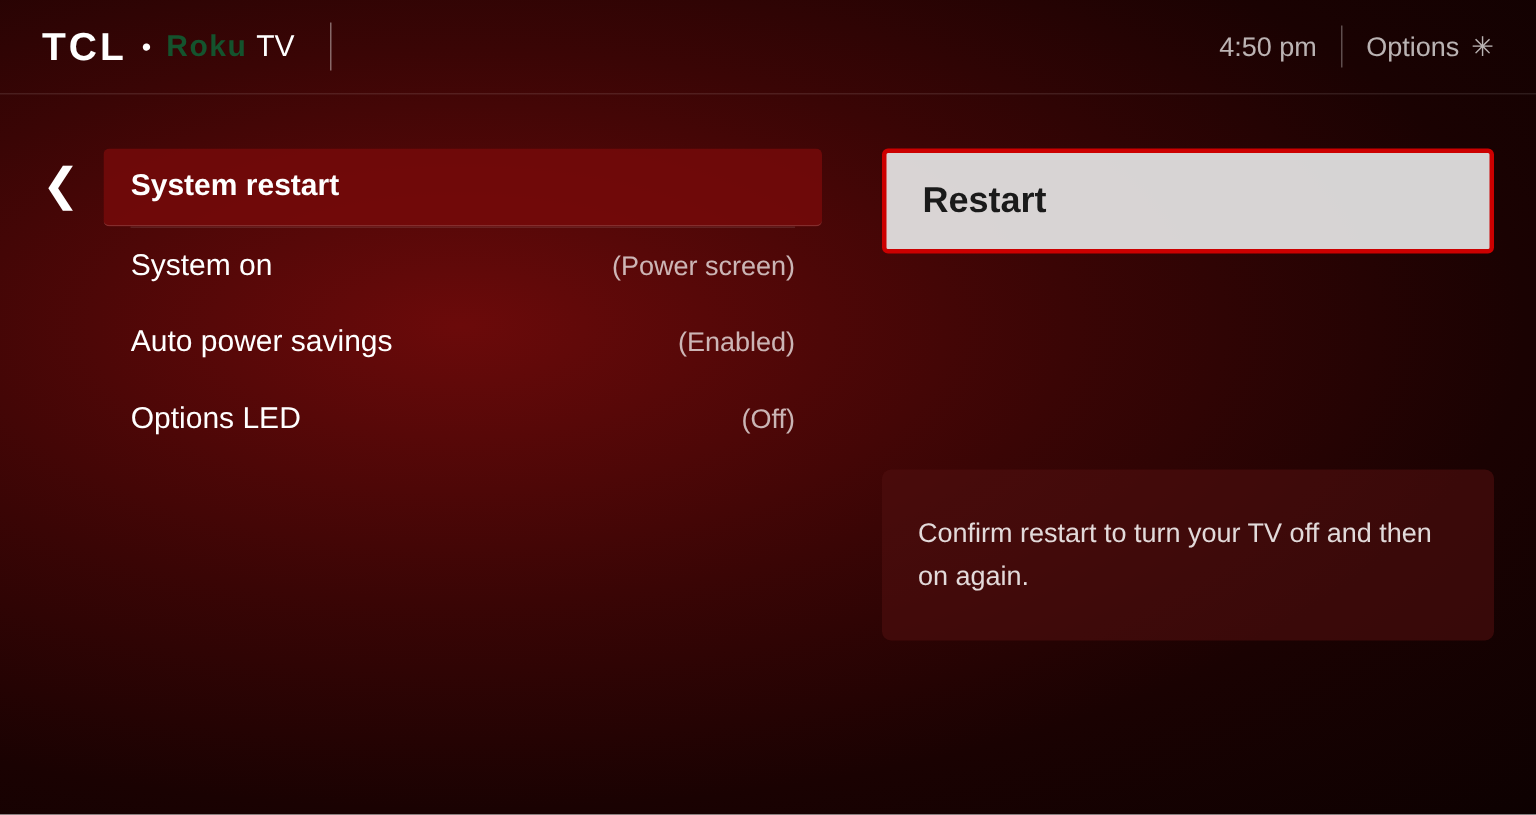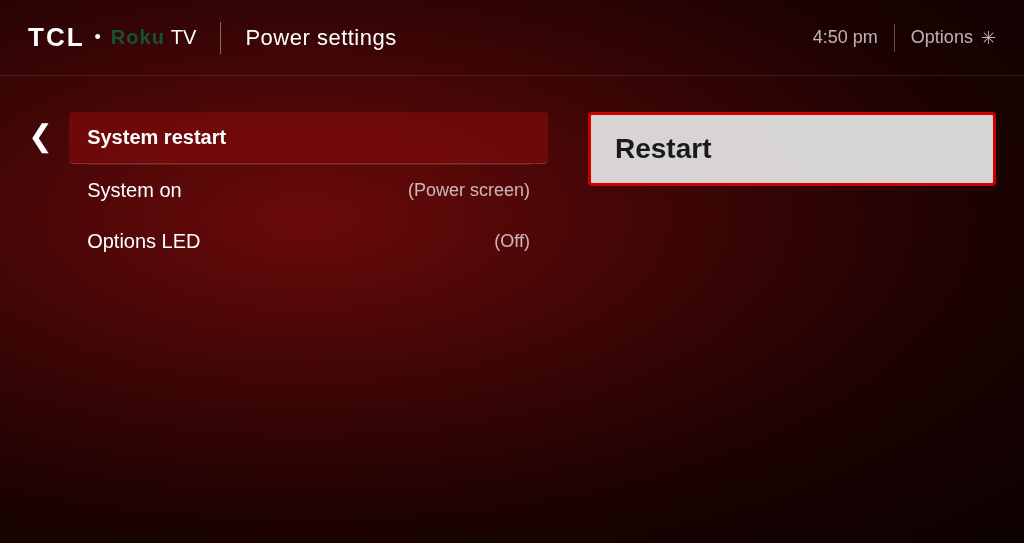--- a/index.html
+++ b/index.html
@@ -10,21 +10,21 @@
       overflow: hidden;
       font-family: 'Arial', sans-serif;
       background: radial-gradient(ellipse at 30% 40%, #6b0a0a 0%, #3a0505 40%, #1a0202 70%, #0d0101 100%);
       color: #fff;
     }
 
     
     .header {
       display: flex;
       align-items: center;
-      height: 76px;
+      height: 63px;
       padding: 0 28px;
       border-bottom: 1px solid rgba(255,255,255,0.1);
     }
 
     .header-logo {
       display: flex;
       align-items: center;
       gap: 6px;
     }
 
@@ -170,21 +170,21 @@
 
     .restart-button {
       background: rgba(230, 230, 230, 0.92);
       border: 3px solid #cc0000;
       border-radius: 4px;
       padding: 18px 24px;
       cursor: pointer;
     }
 
     .restart-button-label {
-      font-size: 28px;
+      font-size: 24px;
       font-weight: 600;
       color: #1a1a1a;
     }
 
     .info-box {
       background: rgba(80, 15, 15, 0.6);
       border-radius: 6px;
       padding: 28px 24px;
       max-width: 460px;
       margin-top: 120px;
@@ -200,21 +200,20 @@
 <body>
 
 <header class="header">
   <div class="header-logo">
     <span class="logo-tcl">TCL</span>
     <span class="logo-dot">•</span>
     <span class="logo-roku">Roku</span>
     <span class="logo-tv">TV</span>
   </div>
   <div class="header-divider"></div>
-  <span class="header-title">Power settings</span>
   <div class="header-right">
     <span class="header-time">4:50 pm</span>
     <div class="header-right-divider"></div>
     <div class="header-options">
       <span>Options</span>
       <span>✳</span>
     </div>
   </div>
 </header>
 
@@ -228,28 +227,35 @@
       <div class="menu-item active">
         <span class="menu-item-label">System restart</span>
       </div>
       <div class="menu-item-separator"></div>
 
       <div class="menu-item">
         <span class="menu-item-label">System on</span>
         <span class="menu-item-value">(Power screen)</span>
       </div>
 
+      <div class="menu-item">
+        <span class="menu-item-label">Auto power savings</span>
+        <span class="menu-item-value">(Enabled)</span>
+      </div>
 
       <div class="menu-item">
         <span class="menu-item-label">Options LED</span>
         <span class="menu-item-value">(Off)</span>
       </div>
     </div>
   </div>
 
   <div class="right-panel">
     <div class="restart-button">
       <span class="restart-button-label">Restart</span>
     </div>
 
+    <div class="info-box">
+      <span class="info-text">Confirm restart to turn your TV off and then on again.</span>
+    </div>
   </div>
 
 </main>
 
 </body></html>

